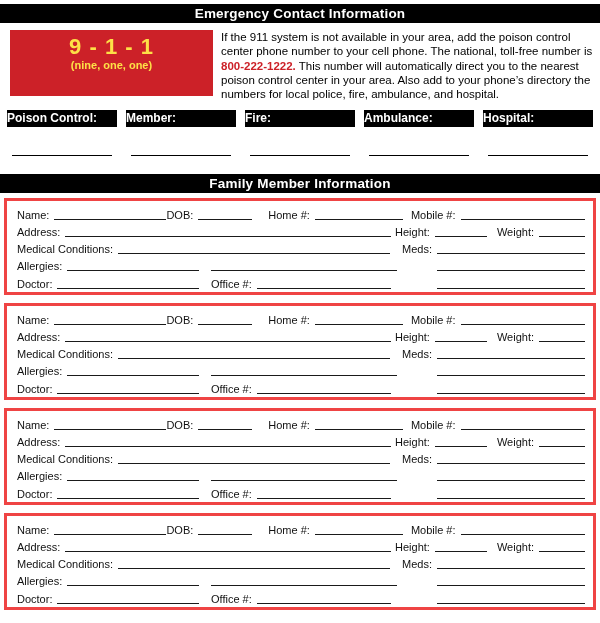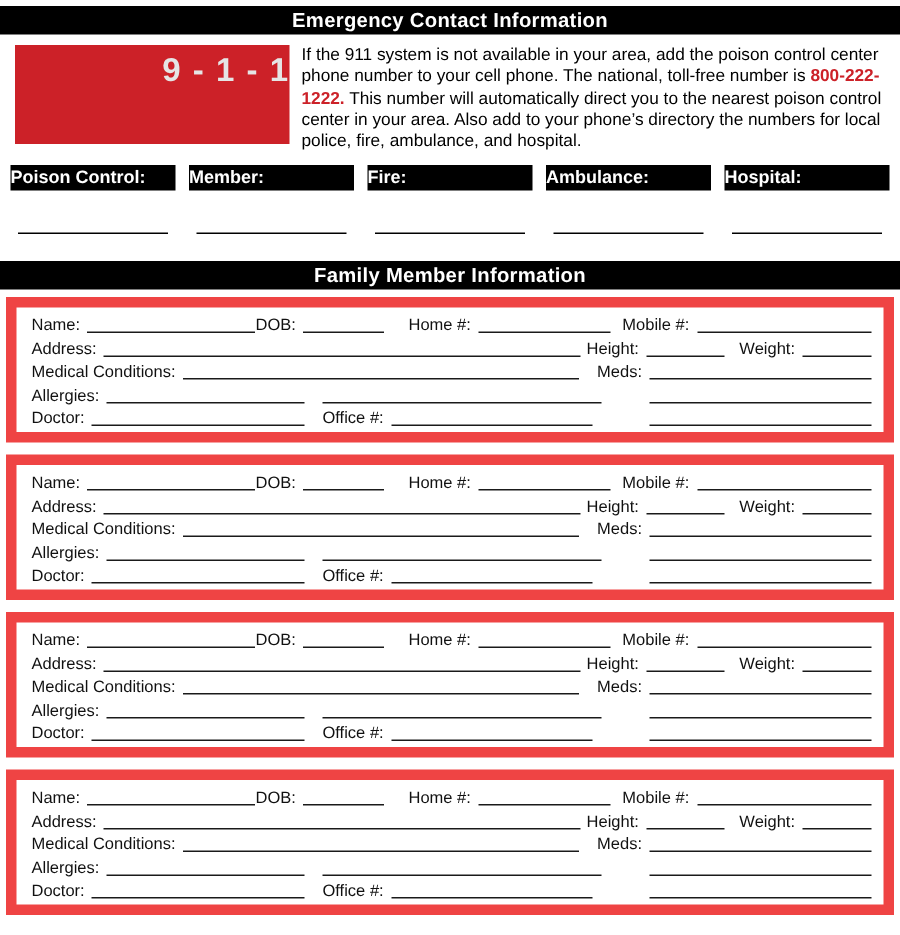--- a/index.html
+++ b/index.html
@@ -14,23 +14,23 @@
     font-weight: bold; font-size: 13.5px;
     text-align: center; height: 19px; line-height: 19px;
     letter-spacing: 0.2px;
   }
   .bar-top { margin-top: 4px; }
   .bar-family { margin-top: 18px; }
 
   
   .top-section { display: flex; margin: 7px 3px 0 10px; }
   .nine-one-one {
-    flex: none; width: 183px; height: 66px;
-    background: #CC2128; color: #e5e5e5;
-    text-align: right; padding-top: 5px; box-sizing: border-box;
+    flex: none; width: 203px; height: 66px;
+    background: #CC2128; color: #fde047;
+    text-align: center; padding-top: 5px; box-sizing: border-box;
   }
   .nine-one-one .num { font-size: 22px; font-weight: bold; line-height: 24px; letter-spacing: 1px; }
   .nine-one-one .phonetic { font-size: 11px; font-weight: bold; line-height: 13px; }
   .nine-one-one .subtitle { font-size: 12.5px; font-weight: bold; line-height: 15px; }
   .instructions {
     flex: 1; margin-left: 8px;
     font-size: 11.5px; line-height: 14.3px;
   }
   .phone-red { color: #CC2128; font-weight: bold; }
 
@@ -41,21 +41,21 @@
     background: #000000; color: #ffffff;
     font-weight: bold; font-size: 12px; text-align: left;
     white-space: nowrap;
   }
   .contact-lines { display: flex; gap: 19px; margin: 28px 12px 0; }
   .contact-line { flex: 1; border-bottom: 1.3px solid #000000; height: 0; }
 
   
   .members { margin: 5px 4px 0; display: flex; flex-direction: column; gap: 8px; }
   .member-block {
-    border: 7px solid #ef4444;
+    border: 3px solid #ef4444;
     padding: 3px 8px 2px 10px;
     height: 97px; box-sizing: border-box;
     display: flex; flex-direction: column;
   }
   .row { display: flex; align-items: flex-end; height: 18px; }
   .lbl { font-size: 11px; line-height: 13px; white-space: nowrap; color: #111111; }
   .line {
     display: block; height: 0;
     border-bottom: 1.2px solid #1a1a1a;
     margin-left: 5px; margin-bottom: 2px;
@@ -81,20 +81,21 @@
 </head>
 <body>
 
 <div class="bar bar-top">
   <span>Emergency Contact Information</span>
 </div>
 
 <div class="top-section">
   <div class="nine-one-one">
     <div class="num">9 - 1 - 1</div>
+    <div class="phonetic">(nine, one, one)</div>
   </div>
   <div class="instructions">
     <span>If the 911 system is not available in your area, add the poison control center phone number to your cell phone. The national, toll-free number is </span><span class="phone-red">800-222-1222.</span><span> This number will automatically direct you to the nearest poison control center in your area. Also add to your phone’s directory the numbers for local police, fire, ambulance, and hospital.</span>
   </div>
 </div>
 
 <div class="contacts-row">
   <div class="contact-box">Poison Control:</div>
   <div class="contact-box">Member:</div>
   <div class="contact-box">Fire:</div>

